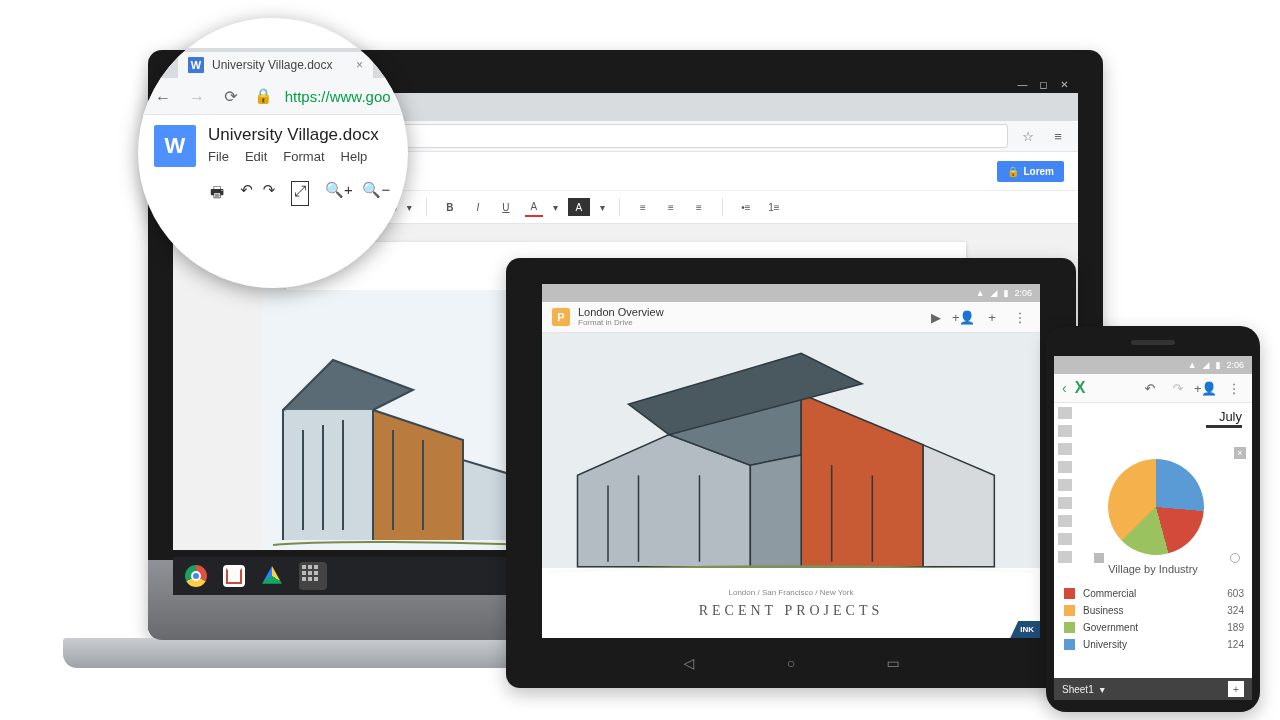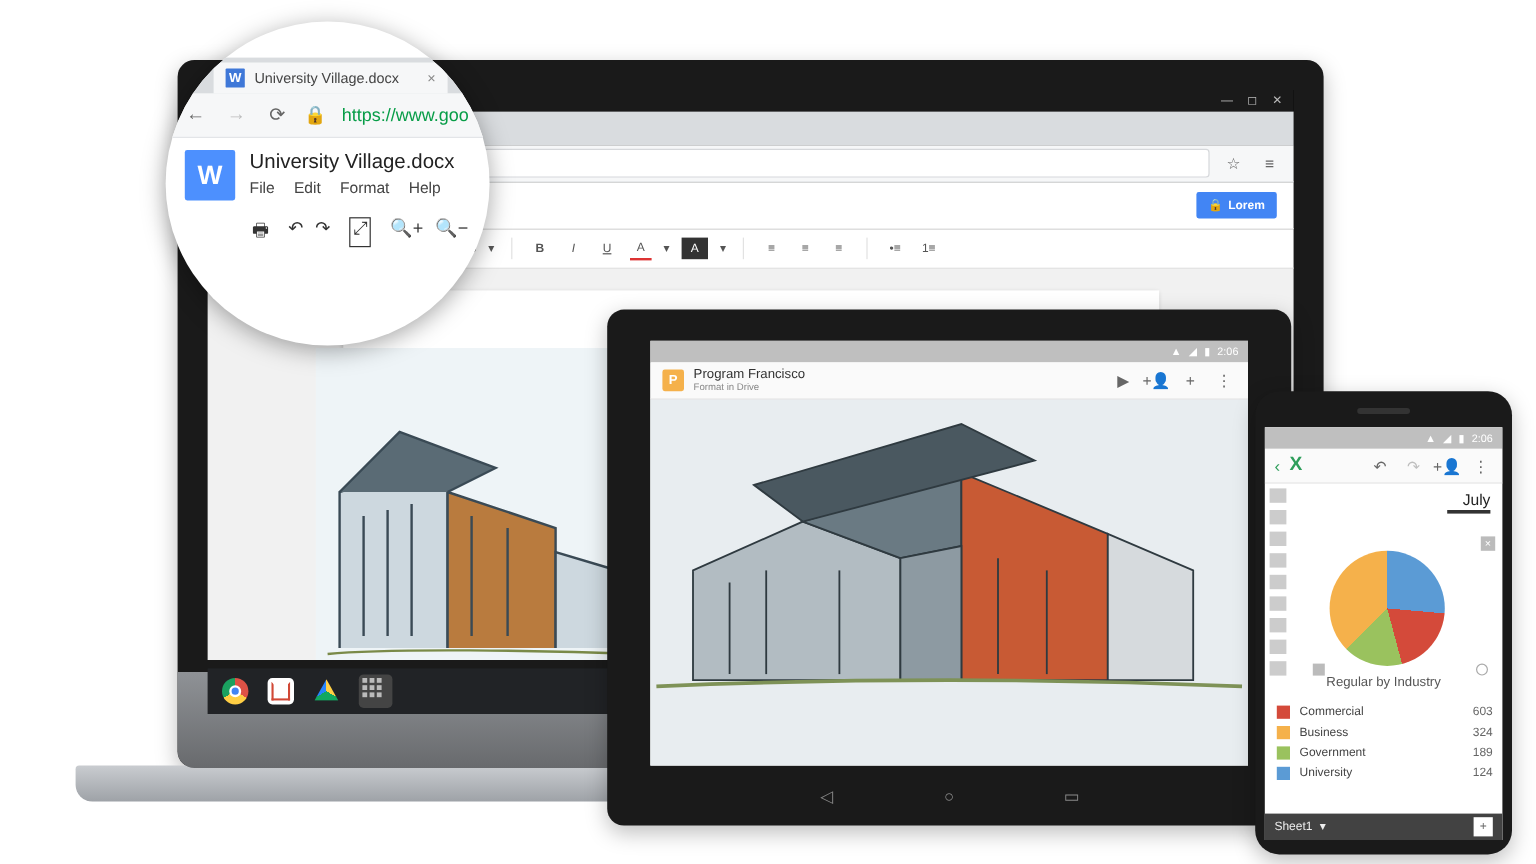--- a/index.html
+++ b/index.html
@@ -260,21 +260,21 @@
   <div class="tscreen">
     <div class="statusbar">
       <span>▲</span>
       <span>◢</span>
       <span>▮</span>
       <span>2:06</span>
     </div>
     <div class="slidesbar">
       <span class="p-badge">P</span>
       <div>
-        <div class="ttl">Program Francisco</div>
+        <div class="ttl">London Overview</div>
         <div class="sub">Format in Drive</div>
       </div>
       <span class="sp"></span>
       <span class="icbtn">▶</span>
       <span class="icbtn">+👤</span>
       <span class="icbtn">+</span>
       <span class="icbtn">⋮</span>
     </div>
     <div class="render">
       <svg viewBox="0 0 500 300" preserveAspectRatio="xMidYMid slice">
@@ -287,20 +287,25 @@
           <path d="M380 110 L450 140 L450 230 L380 230 Z" fill="#d6dadd"></path>
           <path d="M90 70 L260 20 L320 50 L130 100 Z" fill="#4a5860"></path>
           <line x1="70" y1="150" x2="70" y2="225"></line>
             <line x1="100" y1="140" x2="100" y2="225"></line>
             <line x1="160" y1="140" x2="160" y2="225"></line>
           <line x1="290" y1="130" x2="290" y2="225"></line>
             <line x1="330" y1="140" x2="330" y2="225"></line>
           <path d="M10 235 Q250 225 490 235" fill="none" stroke="#7e9257" stroke-width="3"></path>
         </g>
       </svg>
+      <div class="slide-footer">
+        <div class="cities">London / San Francisco / New York</div>
+        <div class="rp">RECENT PROJECTS</div>
+        <span class="ink">INK</span>
+      </div>
     </div>
   </div>
   <div class="navbtns">
     <span>◁</span>
     <span>○</span>
     <span>▭</span>
   </div>
 </div>
 
 <div class="device phone">
@@ -332,21 +337,21 @@
           <i></i>
           <i></i>
           <i></i>
         </div>
       <div class="month">July</div>
       <div class="month-u"></div>
       <div class="close-sq">×</div>
       <div class="pie"></div>
       <div style="position:absolute;left:40px;top:150px;width:10px;height:10px;background:#bbb"></div>
       <div style="position:absolute;right:12px;top:150px;width:8px;height:8px;border:1px solid #aaa;border-radius:50%"></div>
-      <div class="chart-title">Regular by Industry</div>
+      <div class="chart-title">Village by Industry</div>
       <div class="legend">
         <div class="lg">
             <span class="sw" style="background:#d44a3a"></span>
             <span>Commercial</span>
             <span class="val">603</span>
           </div>
         <div class="lg">
             <span class="sw" style="background:#f5b14b"></span>
             <span>Business</span>
             <span class="val">324</span>

